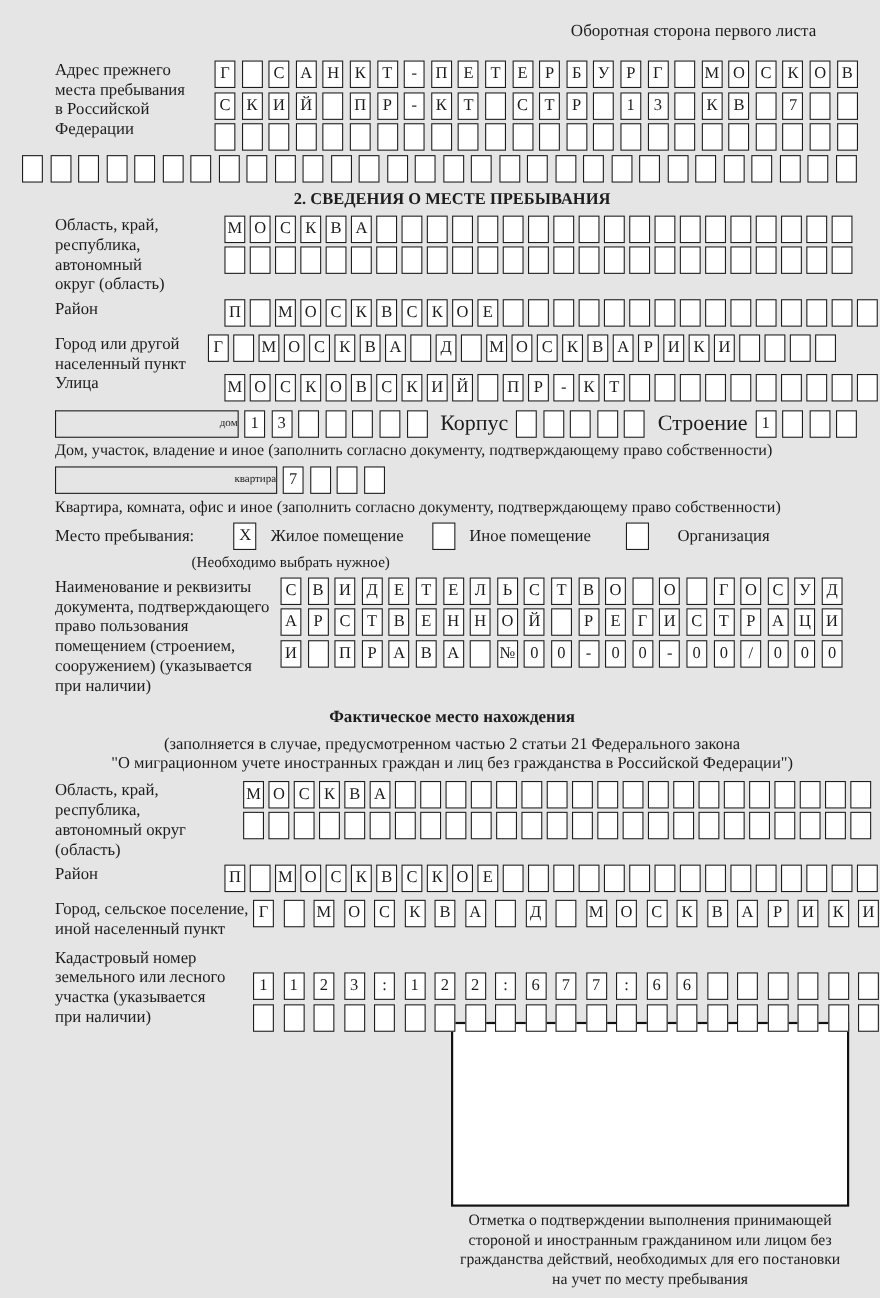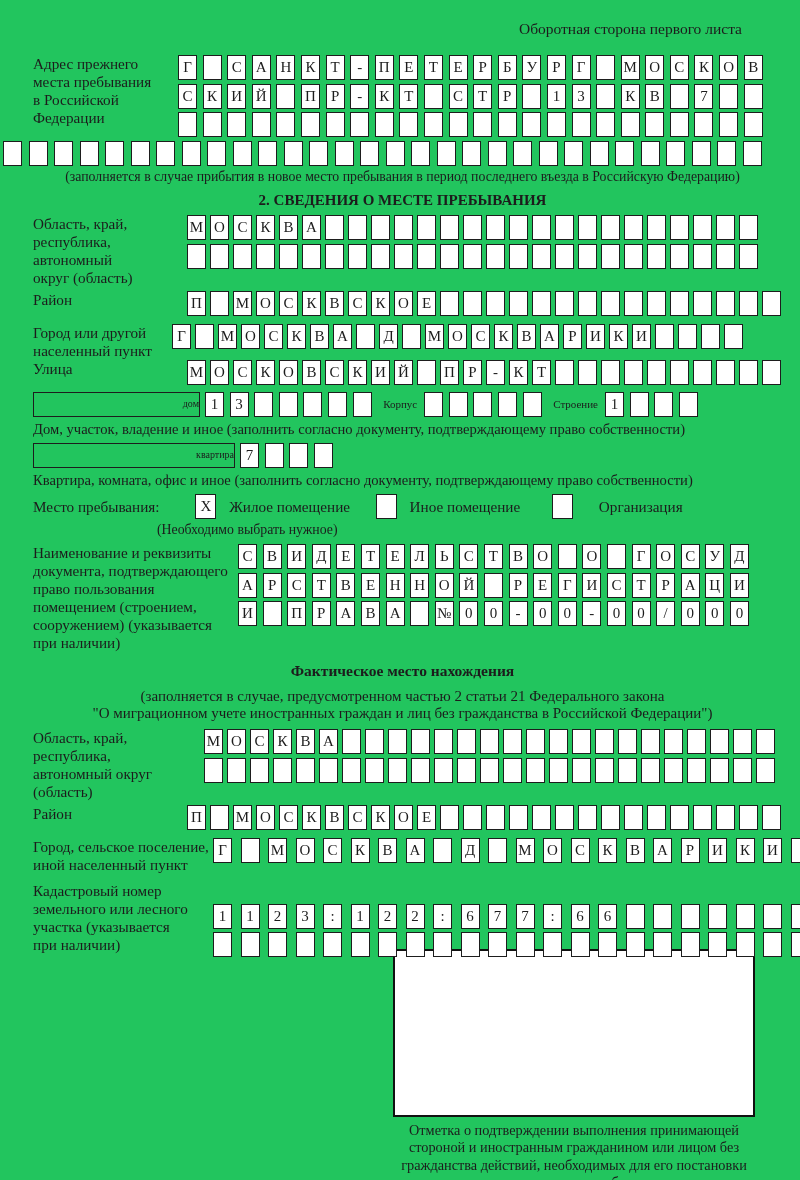--- a/index.html
+++ b/index.html
@@ -1,17 +1,17 @@
 <!DOCTYPE html>
 <html><head>
 <meta charset="utf-8">
 <style>
   html,body{margin:0;padding:0;background:#fff;}
   .page{position:relative;width:800px;height:1180px;box-sizing:border-box;
-        padding:20px 28px 0 33px;background:#22c55e;color:#1c1c1c;
+        padding:20px 28px 0 50px;background:#e5e5e5;color:#1c1c1c;
         font-family:"Liberation Serif","DejaVu Serif",serif;overflow:hidden;}
   .header-note{text-align:right;font-size:15.5px;padding-right:30px;}
   .frow{display:flex;align-items:flex-start;}
   .flabel{font-size:15.2px;line-height:18px;}
   .w145{flex:0 0 145px;width:145px;}
   .w122{flex:0 0 122px;width:122px;}
   .w205{flex:0 0 205px;width:205px;}
   .cellrow{white-space:nowrap;margin-bottom:3.5px;height:25px;}
   .cell{display:inline-block;box-sizing:border-box;width:19px;height:25px;
         border:1.8px solid #1d1d1d;margin-right:5.6px;text-align:center;
@@ -23,21 +23,21 @@
   .note{font-size:13.8px;text-align:center;margin:2px 0 4px 0;}
   .leftnote{font-size:14.6px;text-align:left;margin:0 0 5px 0;}
   .sec-title{font-size:15px;font-weight:bold;text-align:center;margin:7px 0 6px 0;}
   .mt17{margin-top:17px;}
   .mb4{margin-bottom:4px;gap:32px;}
   .indent17{margin-left:17px;}
   .labelbox{box-sizing:border-box;border:1.8px solid #1d1d1d;height:25px;
         line-height:22px;text-align:right;font-size:10px;display:inline-block;
         vertical-align:top;margin-right:5px;}
   .houserow{white-space:nowrap;margin-bottom:2px;height:27px;}
-  .inline-label{display:inline-block;font-size:11px;line-height:25px;
+  .inline-label{display:inline-block;font-size:20px;line-height:25px;
         vertical-align:top;margin:0 7px 0 6px;}
   .stayrow{white-space:nowrap;height:27px;margin-bottom:1px;font-size:15.2px;}
   .checkbox{display:inline-block;box-sizing:border-box;width:21px;height:25px;
         border:1.8px solid #1d1d1d;text-align:center;font-size:15px;
         line-height:22px;vertical-align:top;background:#fff;}
   .stay-label{display:inline-block;line-height:25px;vertical-align:top;}
   .opt-label{display:inline-block;line-height:25px;vertical-align:top;}
   .choose-note{font-size:13.8px;margin:0 0 6px 124px;}
   .center-note{font-size:15px;text-align:center;line-height:17px;}
   .fact-title{font-size:15.5px;font-weight:bold;text-align:center;margin:10px 0 8px 0;}
@@ -60,21 +60,20 @@
         <div>в Российской</div>
         <div>Федерации</div>
       </div>
     <div>
       <div class="cellrow"><span class="cell">Г</span><span class="cell"></span><span class="cell">С</span><span class="cell">А</span><span class="cell">Н</span><span class="cell">К</span><span class="cell">Т</span><span class="cell">-</span><span class="cell">П</span><span class="cell">Е</span><span class="cell">Т</span><span class="cell">Е</span><span class="cell">Р</span><span class="cell">Б</span><span class="cell">У</span><span class="cell">Р</span><span class="cell">Г</span><span class="cell"></span><span class="cell">М</span><span class="cell">О</span><span class="cell">С</span><span class="cell">К</span><span class="cell">О</span><span class="cell">В</span></div>
       <div class="cellrow"><span class="cell">С</span><span class="cell">К</span><span class="cell">И</span><span class="cell">Й</span><span class="cell"></span><span class="cell">П</span><span class="cell">Р</span><span class="cell">-</span><span class="cell">К</span><span class="cell">Т</span><span class="cell"></span><span class="cell">С</span><span class="cell">Т</span><span class="cell">Р</span><span class="cell"></span><span class="cell">1</span><span class="cell">3</span><span class="cell"></span><span class="cell">К</span><span class="cell">В</span><span class="cell"></span><span class="cell">7</span><span class="cell"></span><span class="cell"></span></div>
       <div class="cellrow"><span class="cell"></span><span class="cell"></span><span class="cell"></span><span class="cell"></span><span class="cell"></span><span class="cell"></span><span class="cell"></span><span class="cell"></span><span class="cell"></span><span class="cell"></span><span class="cell"></span><span class="cell"></span><span class="cell"></span><span class="cell"></span><span class="cell"></span><span class="cell"></span><span class="cell"></span><span class="cell"></span><span class="cell"></span><span class="cell"></span><span class="cell"></span><span class="cell"></span><span class="cell"></span><span class="cell"></span></div>
     </div>
   </div>
   <div class="cellrow fullrow"><span class="cell"></span><span class="cell"></span><span class="cell"></span><span class="cell"></span><span class="cell"></span><span class="cell"></span><span class="cell"></span><span class="cell"></span><span class="cell"></span><span class="cell"></span><span class="cell"></span><span class="cell"></span><span class="cell"></span><span class="cell"></span><span class="cell"></span><span class="cell"></span><span class="cell"></span><span class="cell"></span><span class="cell"></span><span class="cell"></span><span class="cell"></span><span class="cell"></span><span class="cell"></span><span class="cell"></span><span class="cell"></span><span class="cell"></span><span class="cell"></span><span class="cell"></span><span class="cell"></span><span class="cell"></span></div>
-  <div class="note">(заполняется в случае прибытия в новое место пребывания в период последнего въезда в Российскую Федерацию)</div>
 
   <div class="sec-title">2. СВЕДЕНИЯ О МЕСТЕ ПРЕБЫВАНИЯ</div>
 
   <div class="frow mb4">
     <div class="flabel w122">
         <div>Область, край,</div>
         <div>республика,</div>
         <div>автономный</div>
         <div>округ (область)</div>
       </div>

